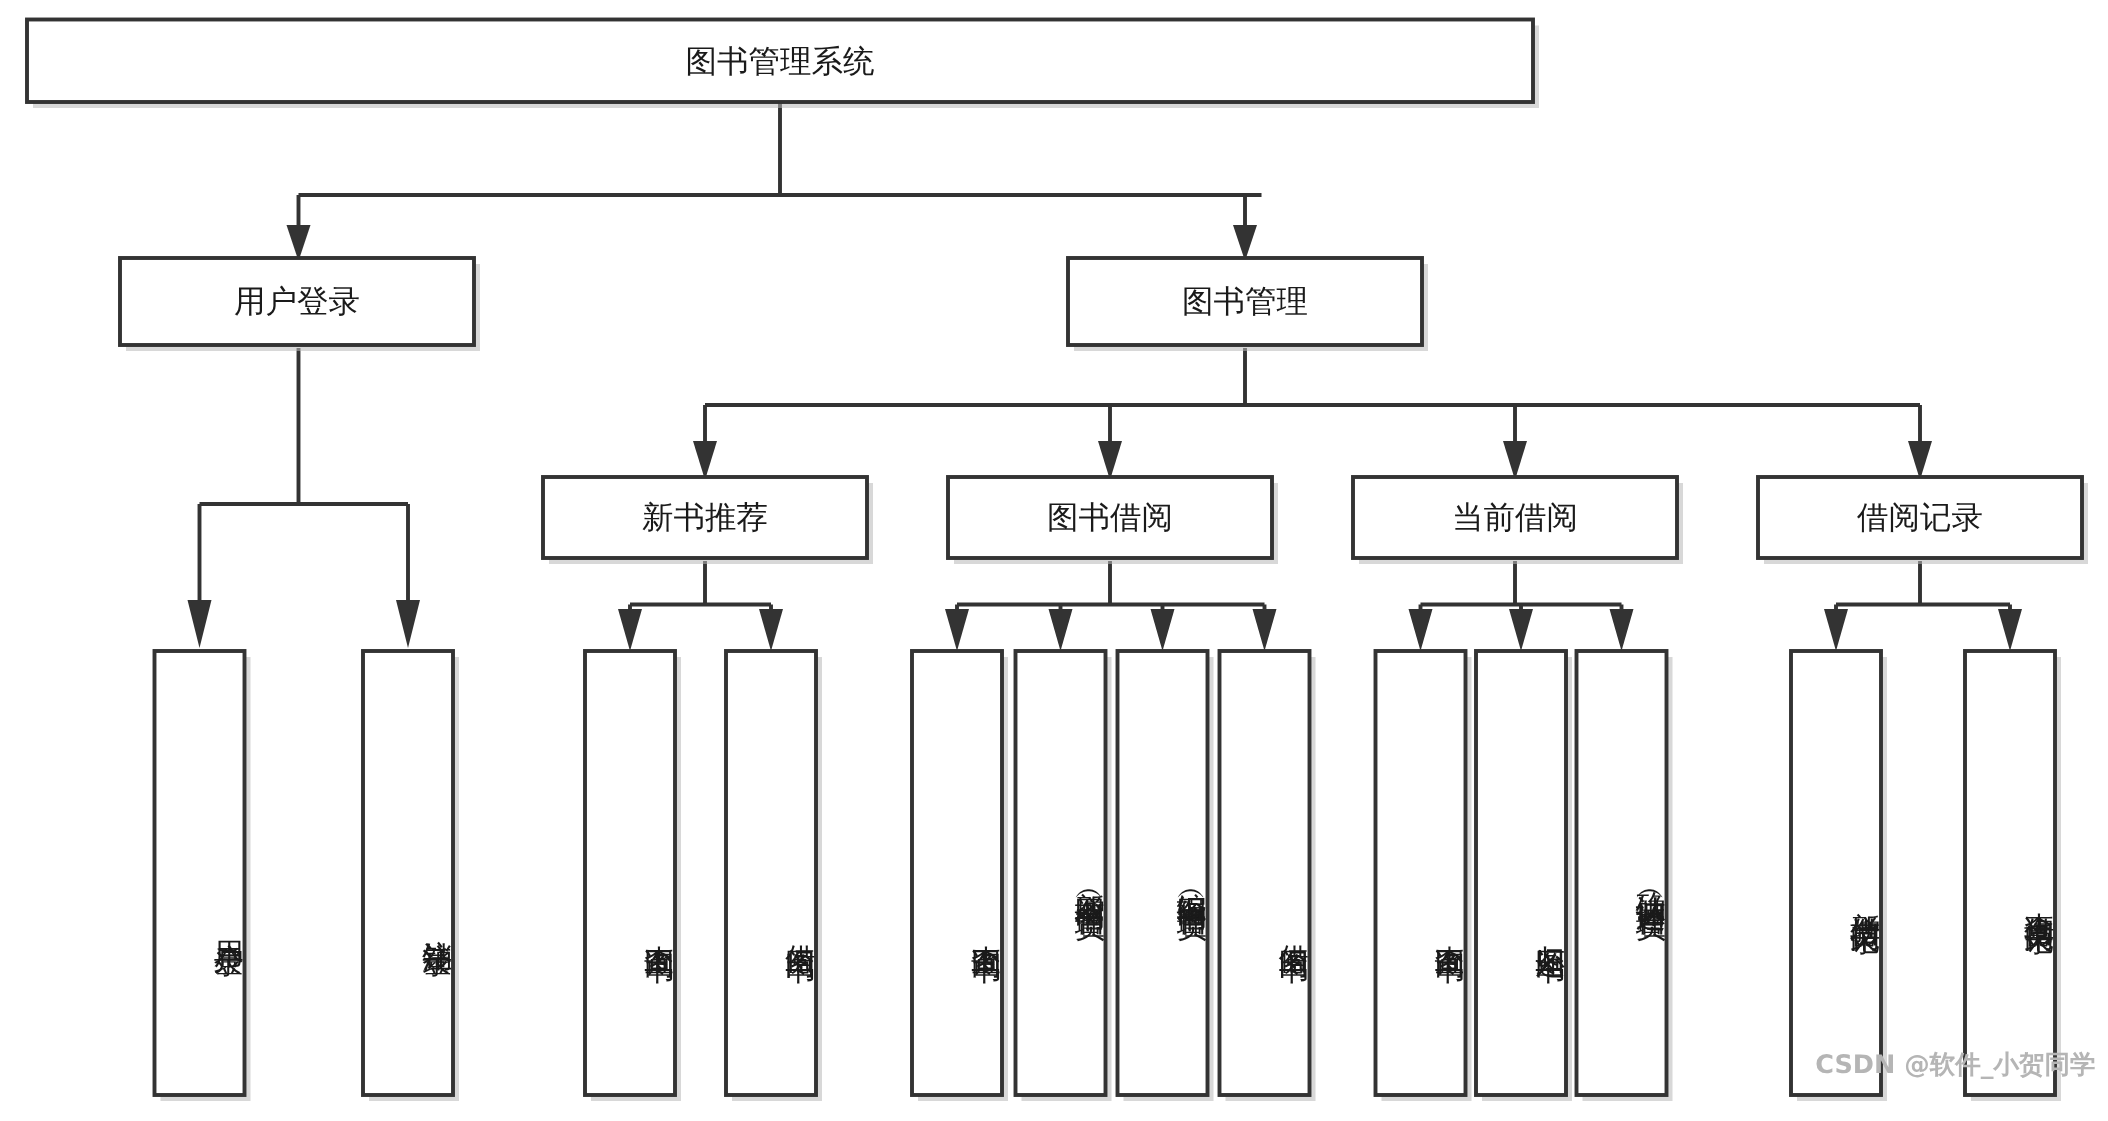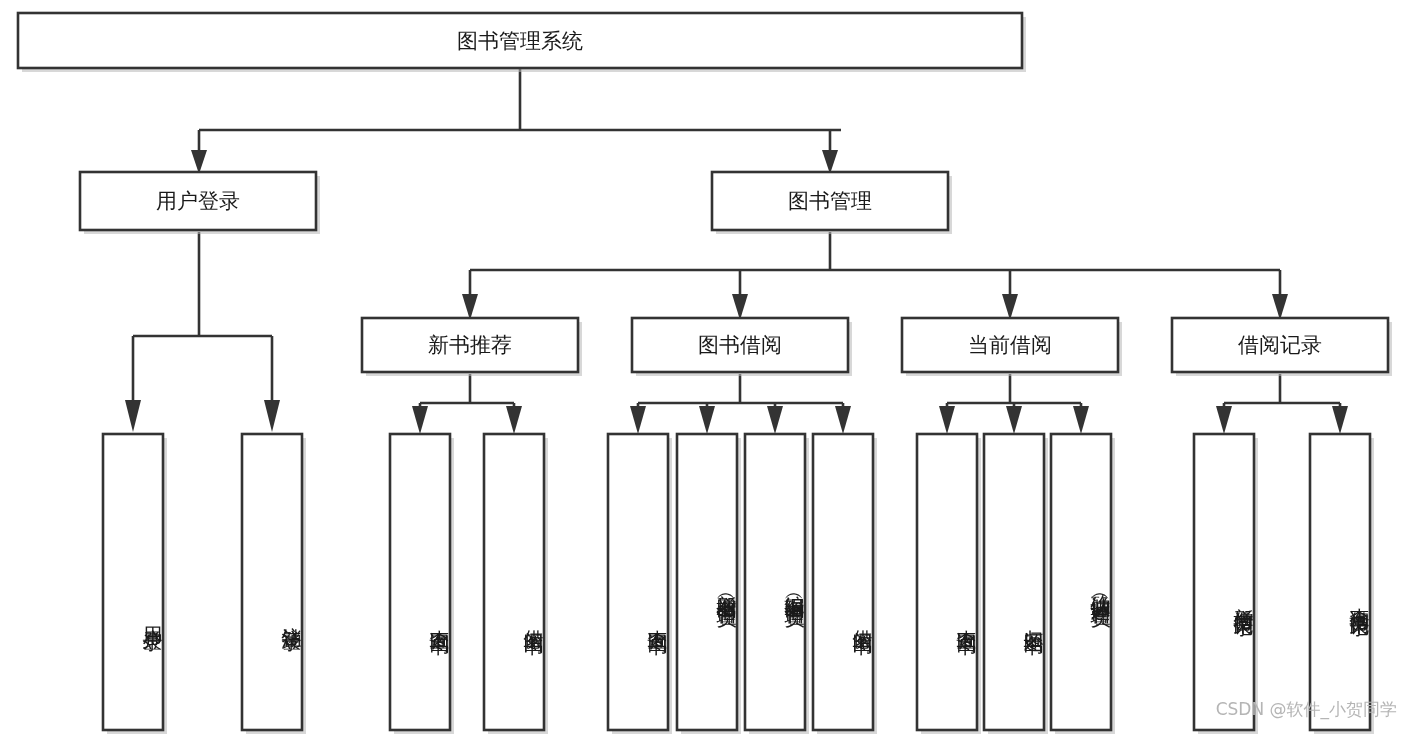--- a/index.html
+++ b/index.html
@@ -65,20 +65,21 @@
   }
   .watermark {
     position: absolute;
     right: 8px;
     bottom: 3px;
     font-family: "DejaVu Sans", "Liberation Sans", sans-serif;
     font-size: 17px;
     color: #b5b5b5;
     white-space: nowrap;
     user-select: none;
+    font-weight: bold;
   }
 </style>
 </head>
 <body>
 
 <div id="chart-root">
 
 <svg width="1405" height="747" viewBox="0 0 1405 747" xmlns="http://www.w3.org/2000/svg">
 
   <g>

